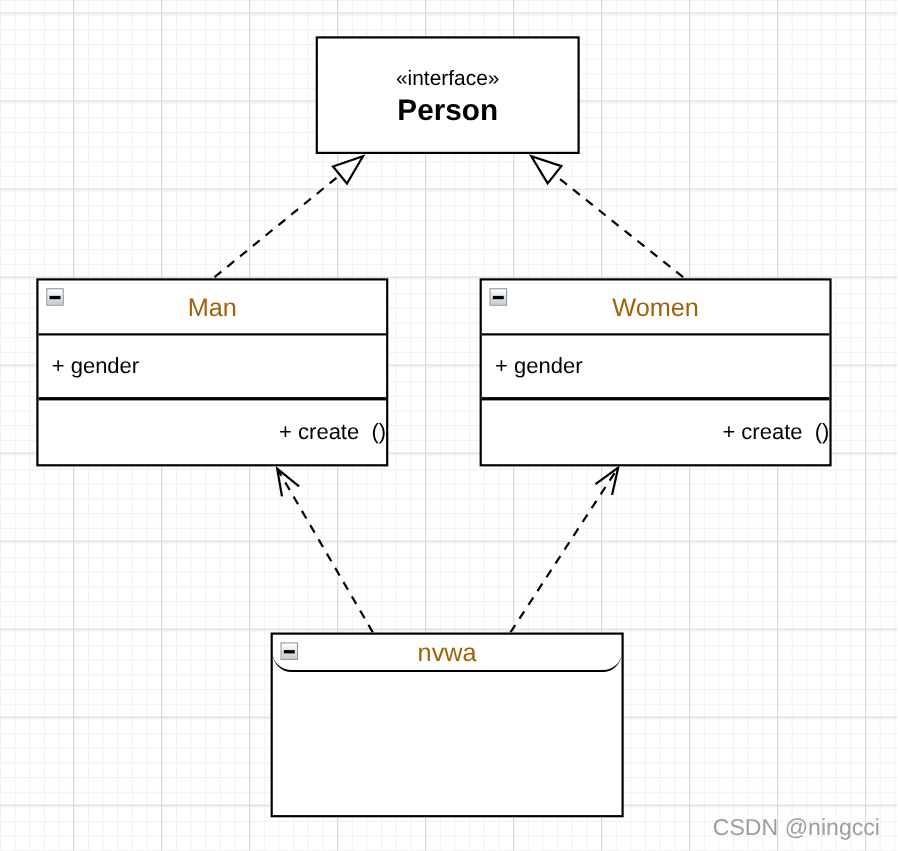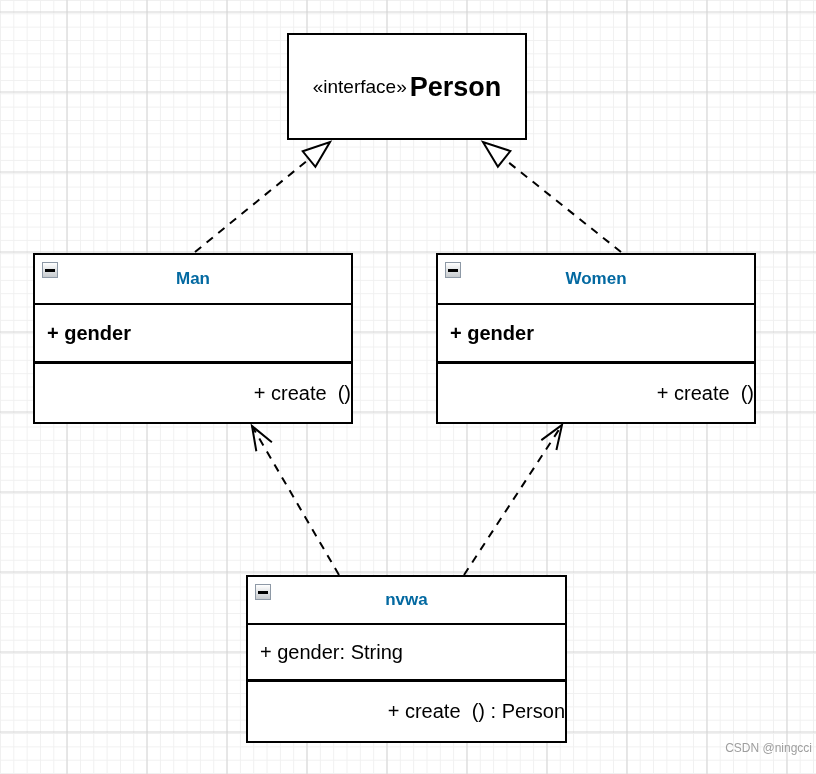--- a/index.html
+++ b/index.html
@@ -28,35 +28,35 @@
 
   .uml-box {
     position: absolute;
     background: #ffffff;
     border: 2px solid #000000;
   }
 
   
   .iface {
     left: 287px; top: 33px; width: 240px; height: 107px;
-    display: flex; flex-direction: row;
+    display: flex; flex-direction: column;
     align-items: center; justify-content: center;
     gap: 3px;
   }
   .iface .stereotype { font-size: 19px; color: #000; line-height: 24px; }
   .iface .iface-name { font-size: 27px; font-weight: bold; color: #000; line-height: 26px; }
 
   
   .uml-class { display: flex; flex-direction: column; }
   .cls-header {
     position: relative;
     border-bottom: 2px solid #000000;
     display: flex; align-items: center; justify-content: center;
   }
-  .cls-name { font-size: 17px; font-weight: bold; color: #0369a1; }
+  .cls-name { font-size: 23px; font-weight: normal; color: #a16207; }
   .cls-row {
     display: flex; align-items: center;
     padding-left: 12px;
     font-size: 20px; color: #000;
   }
   .cls-row span { white-space: pre; }
   .row-field { border-bottom: 3px solid #000000; }
   .row-method { flex: 1; justify-content: flex-end; }
 
   .collapse {
@@ -67,32 +67,32 @@
     background: linear-gradient(#ffffff, #c6cace);
     display: flex; align-items: center; justify-content: center;
   }
   .collapse .minus {
     width: 10px; height: 3px;
     background: #000000;
   }
 
   .watermark {
     position: absolute;
-    right: 4px; top: 741px;
-    font-size: 12px;
+    right: 16px; top: 741px;
+    font-size: 21px;
     color: #9e9e9e;
   }
 
   
   #box-man   { left: 33px;  top: 253px; width: 320px; height: 171px; }
   #box-women { left: 436px; top: 253px; width: 320px; height: 171px; }
   #box-nvwa  { left: 246px; top: 575px; width: 321px; height: 168px; }
   #box-man .cls-header,   #box-women .cls-header { height: 50px; }
-  #box-man .row-field,    #box-women .row-field  { height: 59px; font-weight: bold; }
-  #box-nvwa .cls-header { height: 48px; }
+  #box-man .row-field,    #box-women .row-field  { height: 59px; }
+  #box-nvwa .cls-header { height: 34px; border-radius: 23px; }
   #box-nvwa .row-field  { height: 57px; }
 </style>
 </head>
 <body>
 
 <div class="canvas">
 
   <svg class="edges" viewBox="0 0 816 774">
     <defs>
       <marker id="mTri" markerUnits="userSpaceOnUse" markerWidth="34" markerHeight="28" refX="30" refY="13" orient="auto">
@@ -143,23 +143,17 @@
     </div>
   </div>
 
   <div id="box-nvwa" class="uml-box uml-class">
     <div class="cls-header">
       <span class="collapse">
         <span class="minus"></span>
       </span>
       <span class="cls-name">nvwa</span>
     </div>
-    <div class="cls-row row-field">
-      <span>+ gender: String</span>
-    </div>
-    <div class="cls-row row-method">
-      <span>+ create  () : Person</span>
-    </div>
   </div>
 
   <div class="watermark">CSDN @ningcci</div>
 
 </div>
 
 </body></html>

